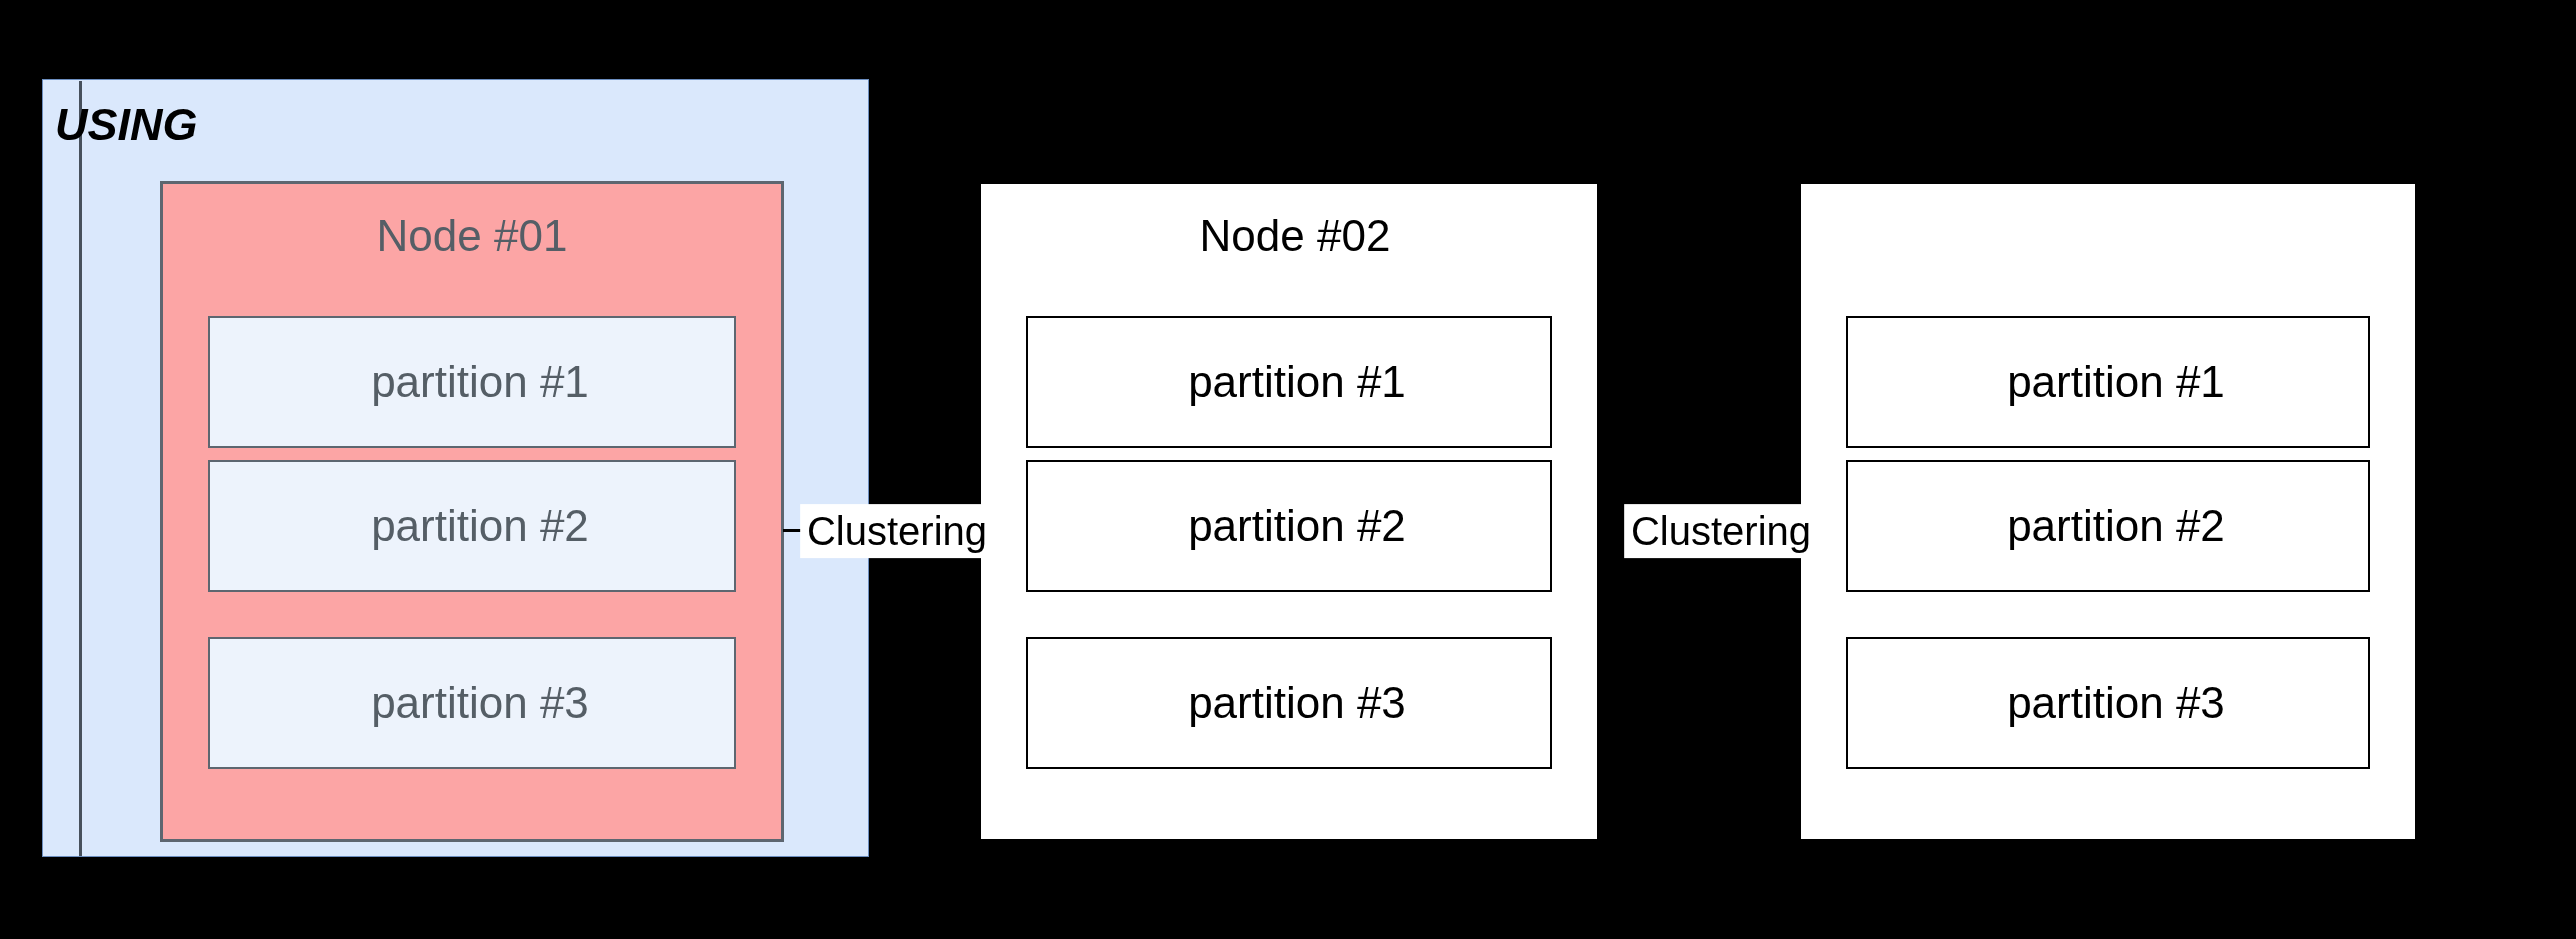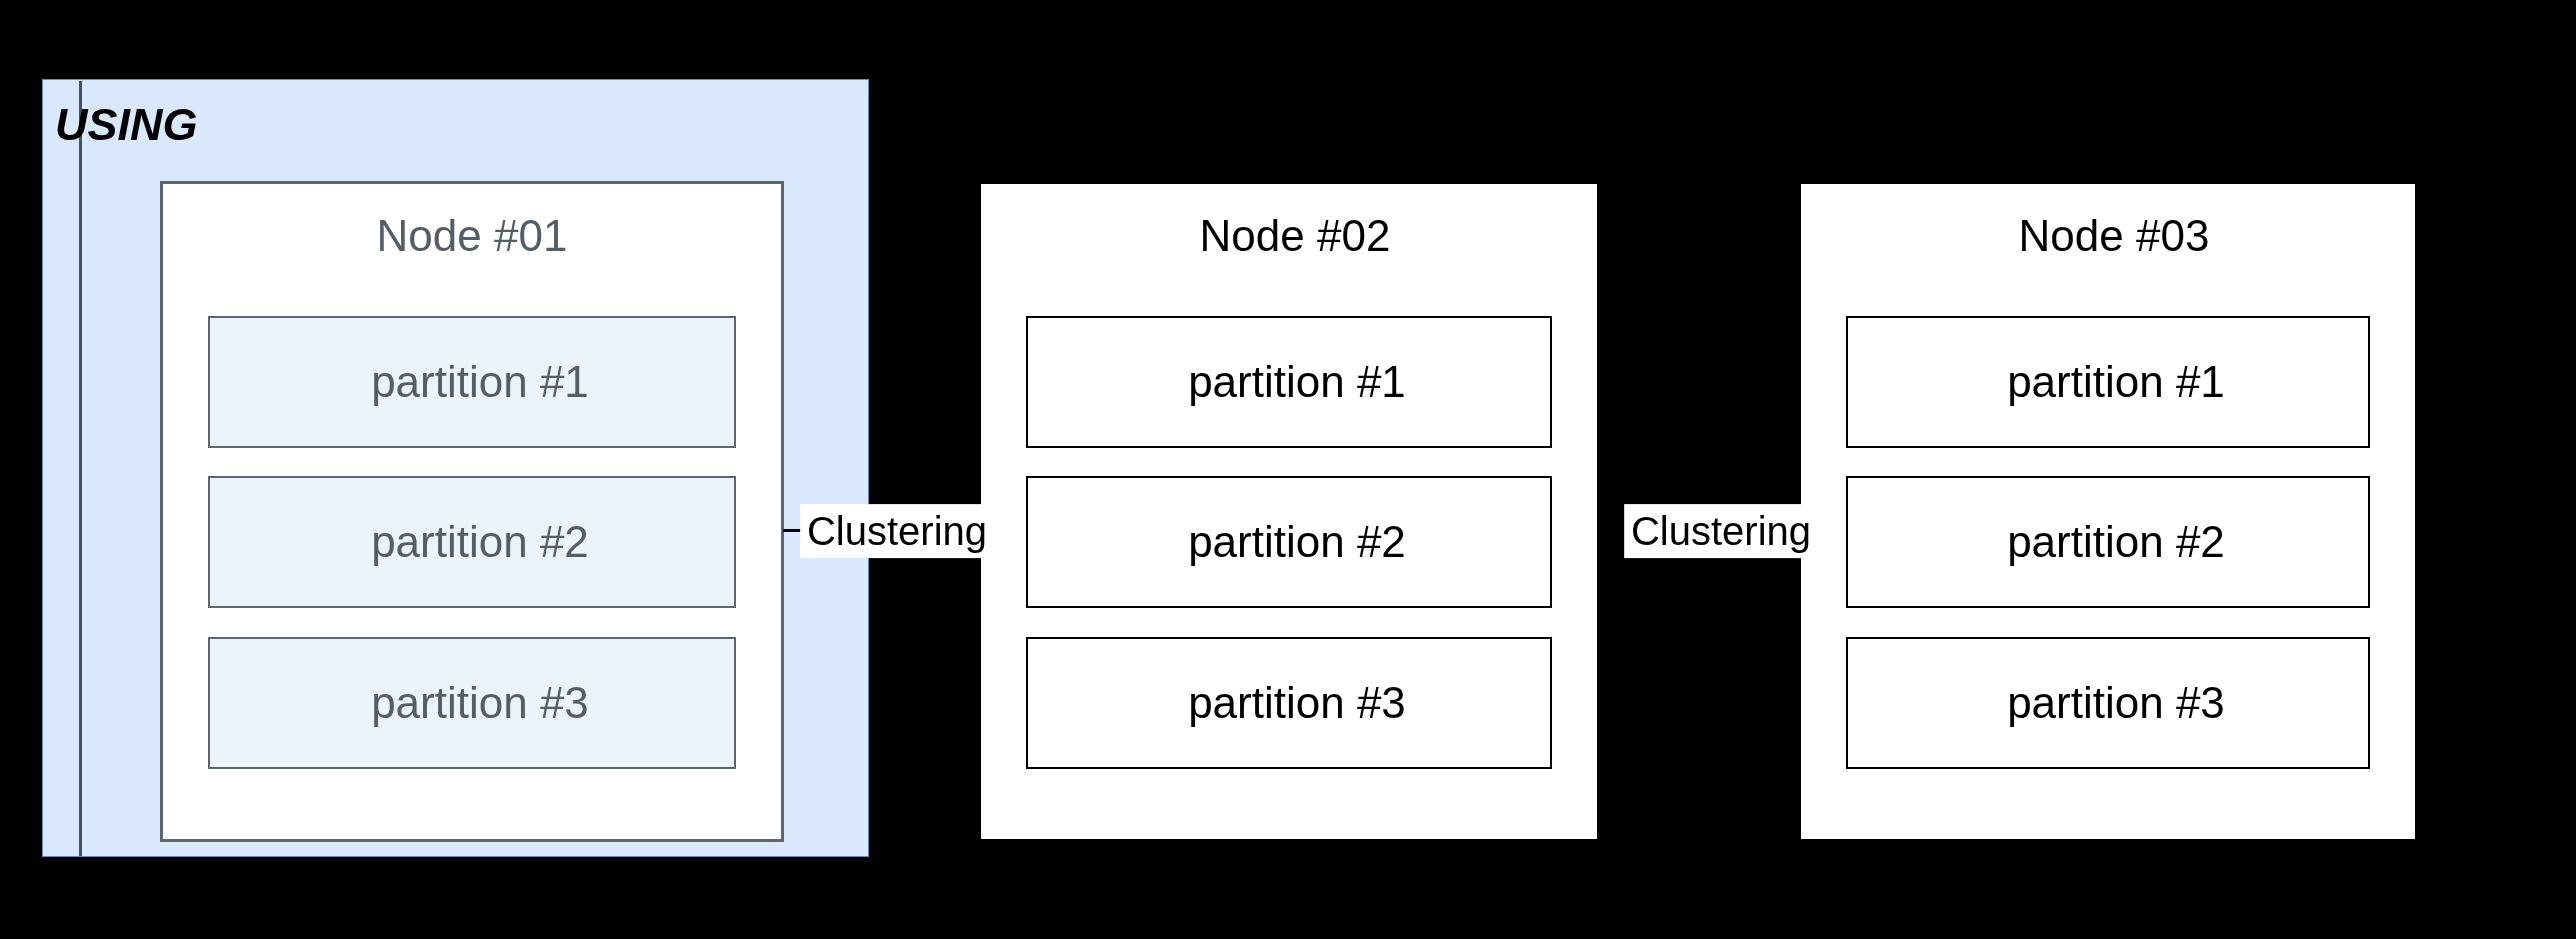--- a/index.html
+++ b/index.html
@@ -51,21 +51,21 @@
 
   
   .node {
     position: absolute;
     top: 181px;
     height: 661px;
     box-sizing: border-box;
     z-index: 2;
   }
   .node--muted {
-    background: #ffffff;
+    background: #fca5a5;
     border: 3.9px solid #5d6670;
   }
   .node--plain {
     background: #ffffff;
     border: 3.9px solid #000000;
   }
   .node-01 { left: 160px;  width: 624px; }
   .node-02 { left: 978px; width: 622px; }
   .node-03 { left: 1798px; width: 620px; }
 
@@ -99,21 +99,21 @@
     background: #edf3fc;
     border: 2.9px solid #5d6670;
     color: #555e66;
   }
   .node--plain .partition {
     background: #ffffff;
     border: 2.9px solid #000000;
     color: #000000;
   }
   .partition-1 { top: 132px; }
-  .partition-2 { top: 292px; }
+  .partition-2 { top: 276px; }
   .partition-3 { top: 453px; }
 
   
   .edge-line {
     position: absolute;
     top: 529px;
     height: 2.9px;
     background: #000000;
     z-index: 4;
   }
@@ -152,21 +152,20 @@
   </div>
 
   <div class="node node--plain node-02">
     <div class="node-title">Node #02</div>
     <div class="partition partition-1">partition #1</div>
     <div class="partition partition-2">partition #2</div>
     <div class="partition partition-3">partition #3</div>
   </div>
 
   <div class="node node--plain node-03">
-    <div class="node-title">Node #03</div>
     <div class="partition partition-1">partition #1</div>
     <div class="partition partition-2">partition #2</div>
     <div class="partition partition-3">partition #3</div>
   </div>
 
   <div class="edge-line edge-line-1"></div>
   <div class="edge-label edge-label-1">Clustering</div>
 
   <div class="edge-line edge-line-2"></div>
   <div class="edge-label edge-label-2">Clustering</div>

